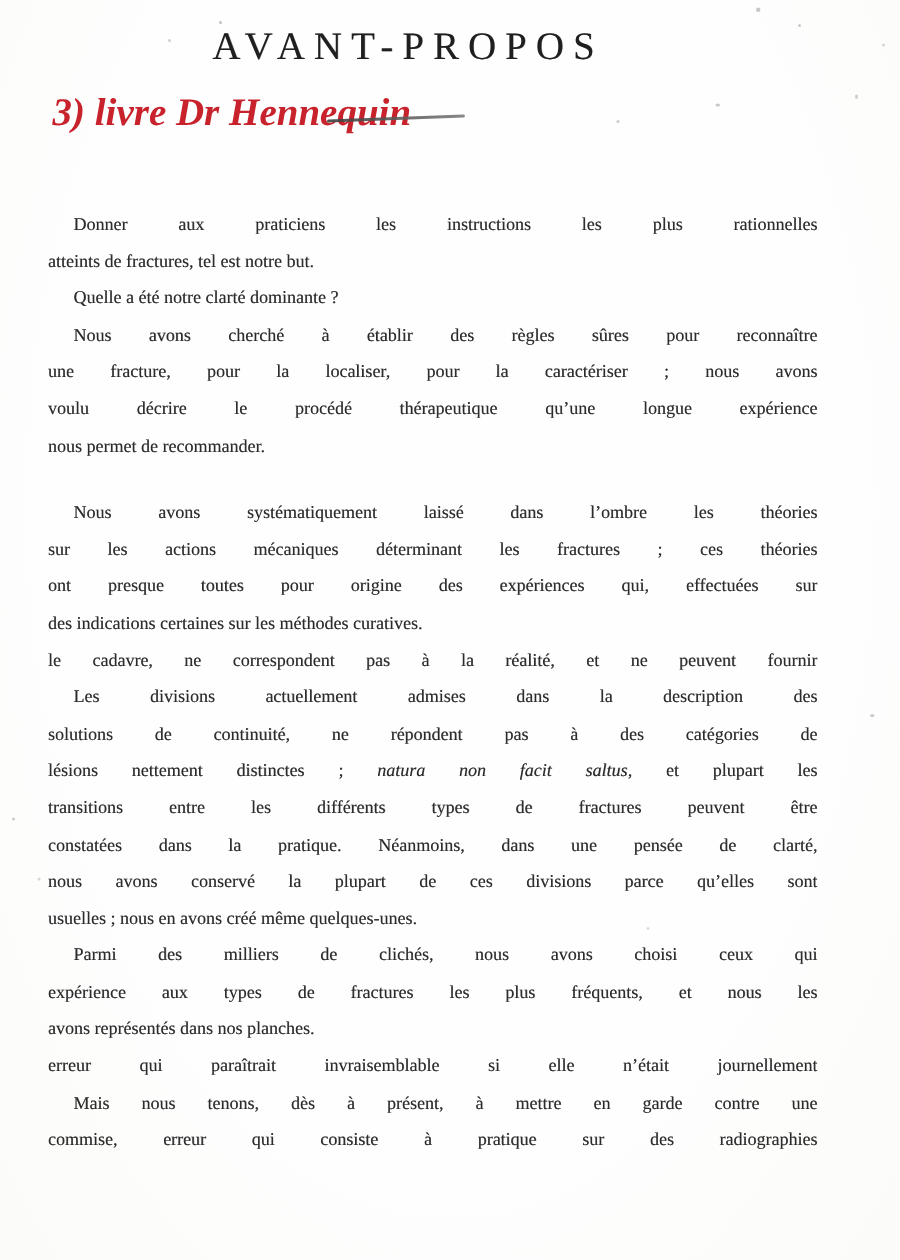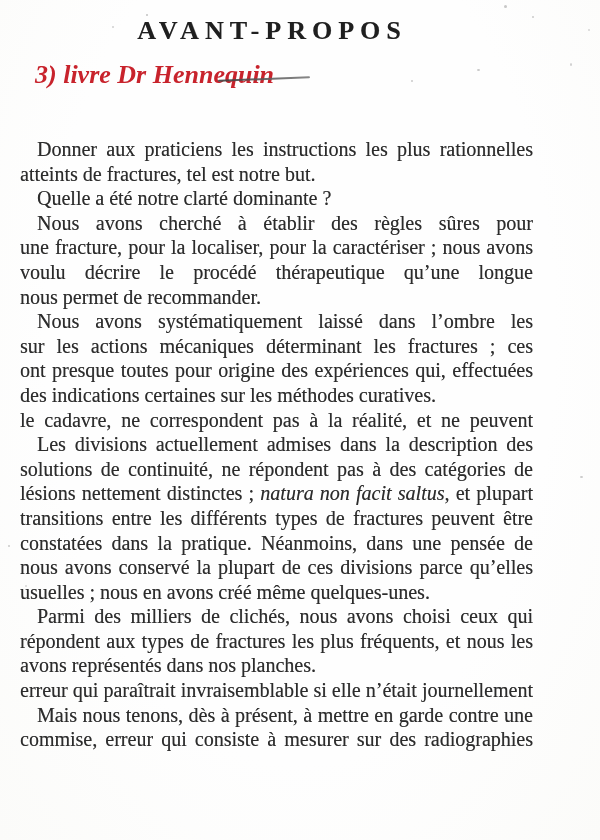--- a/index.html
+++ b/index.html
@@ -18,50 +18,50 @@
     position: absolute;
     top: 16px; left: 0; width: 600px;
     margin: 0;
     text-align: center;
     font-size: 26px;
     font-weight: 400;
     letter-spacing: 6px;
     color: #1f1f1f;
     text-shadow: 0.3px 0.3px 0.4px rgba(30,30,30,0.45);
   }
-  .title .title-inner { position: relative; left: -28px; font-weight: bold; }
+  .title .title-inner { position: relative; left: -28px; }
   .annotation {
     position: absolute;
     left: 35px; top: 62px;
     font-size: 26px;
     line-height: 1;
     font-weight: bold;
     white-space: nowrap;
     font-style: italic;
   }
   .strike {
     position: absolute;
     left: 218px; top: 78px;
     width: 92px; height: 2px;
     background: linear-gradient(to right, #3c3c3c, #7a7a7a);
     transform: rotate(-2.2deg);
     border-radius: 2px;
     opacity: 0.9;
   }
   .body-block {
     position: absolute;
-    left: 20px; top: 137px;
+    left: 32px; top: 137px;
     width: 513px;
-    font-size: 20px;
+    font-size: 12px;
     line-height: 24.6px;
     color: #2c2c2c;
     text-shadow: 0.2px 0.2px 0.3px rgba(40,40,40,0.5);
   }
   .paragraph { margin: 0; }
-  .paragraph.gap-before { }
+  .paragraph.gap-before { margin-top: 20px; }
   .line {
     height: 24.6px;
     overflow: hidden;
     text-align: justify;
     text-align-last: justify;
   }
   .line.last { text-align-last: left; }
   .line.indent { padding-left: 17px; }
   .speck {
     position: absolute;
@@ -108,27 +108,27 @@
         <div class="line indent"><span>Les divisions actuellement admises dans la description des</span></div>
         <div class="line"><span>solutions de continuité, ne répondent pas à des catégories de</span></div>
         <div class="line"><span>lésions nettement distinctes ; </span><i>natura non facit saltus</i><span>, et plupart les</span></div>
         <div class="line"><span>transitions entre les différents types de fractures peuvent être</span></div>
         <div class="line"><span>constatées dans la pratique. Néanmoins, dans une pensée de clarté,</span></div>
         <div class="line"><span>nous avons conservé la plupart de ces divisions parce qu’elles sont</span></div>
         <div class="line last"><span>usuelles ; nous en avons créé même quelques-unes.</span></div>
       </div>
       <div class="paragraph">
         <div class="line indent"><span>Parmi des milliers de clichés, nous avons choisi ceux qui</span></div>
-        <div class="line"><span>répondent aux types de fractures les plus fréquents, et nous les</span></div>
+        <div class="line"><span>expérience aux types de fractures les plus fréquents, et nous les</span></div>
         <div class="line last"><span>avons représentés dans nos planches.</span></div>
       </div>
       <div class="paragraph">
         <div class="line"><span>erreur qui paraîtrait invraisemblable si elle n’était journellement</span></div>
         <div class="line indent"><span>Mais nous tenons, dès à présent, à mettre en garde contre une</span></div>
-        <div class="line"><span>commise, erreur qui consiste à mesurer sur des radiographies</span></div>
+        <div class="line"><span>commise, erreur qui consiste à pratique sur des radiographies</span></div>
       </div>
     </div>
 
   <div class="speck" style="left:146px;top:14px;width:2px;height:2px;opacity:.6;"></div>
   <div class="speck" style="left:112px;top:26px;width:2px;height:2px;opacity:.45;"></div>
   <div class="speck" style="left:504px;top:5px;width:3px;height:3px;opacity:.55;"></div>
   <div class="speck" style="left:532px;top:16px;width:2px;height:2px;opacity:.5;"></div>
   <div class="speck" style="left:477px;top:69px;width:3px;height:2px;opacity:.55;"></div>
   <div class="speck" style="left:411px;top:80px;width:2px;height:2px;opacity:.5;"></div>
   <div class="speck" style="left:570px;top:63px;width:2px;height:3px;opacity:.45;"></div>

